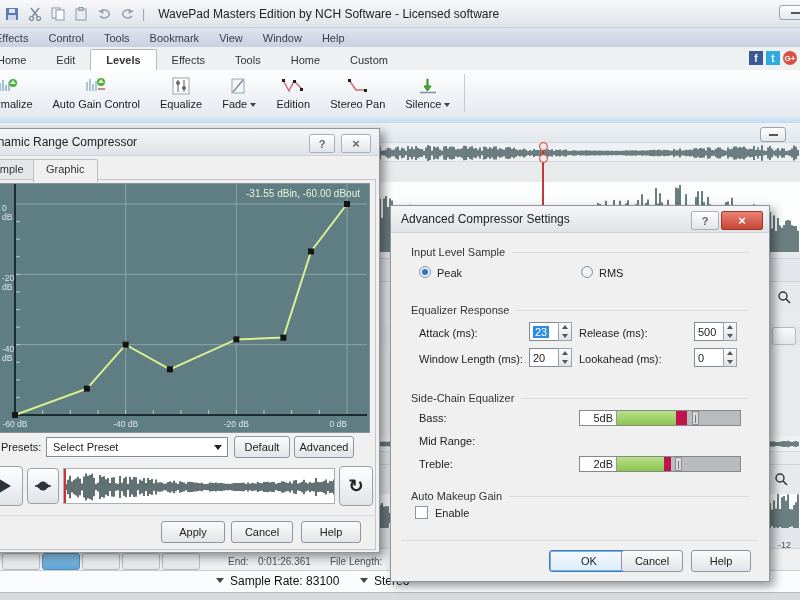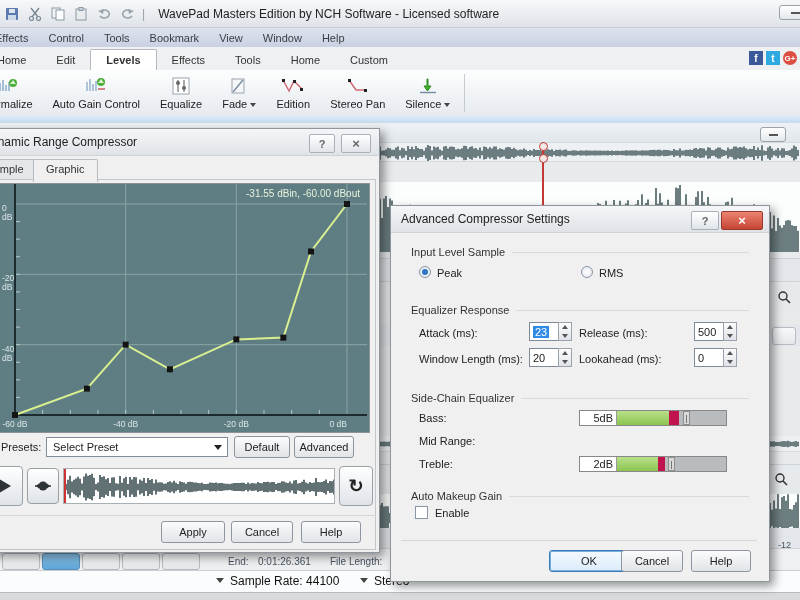--- a/index.html
+++ b/index.html
@@ -103,21 +103,21 @@
            align-items:center;justify-content:space-around}
   .up{width:0;height:0;border-left:3px solid transparent;border-right:3px solid transparent;
       border-bottom:4px solid #555}
   .dn{width:0;height:0;border-left:3px solid transparent;border-right:3px solid transparent;
       border-top:4px solid #555}
   .radio{position:absolute;width:12px;height:12px;border-radius:50%;border:1px solid #8a95a5;
          background:radial-gradient(#ffffff,#dfe4ea);box-sizing:border-box}
   .radio.checked::after{content:'';display:block;width:6px;height:6px;border-radius:50%;
          background:#2f73c4;margin:2px}
   .checkbox{position:absolute;width:13px;height:13px;background:#fff;border:1px solid #8a95a5;box-sizing:border-box}
-  .eq-slider{position:absolute;width:148px;height:16px;border:1px solid #888;background:#b9bcbe;
+  .eq-slider{position:absolute;width:162px;height:16px;border:1px solid #888;background:#b9bcbe;
              display:flex;box-sizing:border-box}
   .sl-val{width:37px;background:#fff;border-right:1px solid #999;display:flex;align-items:center;
           justify-content:flex-end;padding-right:3px;box-sizing:border-box;color:#222}
   .sl-track{position:relative;flex:1}
   .sl-green{position:absolute;left:0;top:0;height:100%;background:linear-gradient(#b8e08a,#8cc450)}
   .sl-red{position:absolute;top:0;height:100%;background:#c1134e}
   .sl-handle{position:absolute;top:0;width:7px;height:100%;background:#d9d9d9;border:1px solid #8e8e8e;
              box-sizing:border-box}
   .sl-handle::before{content:'';display:block;width:1px;height:8px;background:#777;margin:3px auto 0}
 </style>
@@ -171,21 +171,21 @@
   <div class="mini-btn" style="left:82px;top:431px"></div>
   <div class="mini-btn" style="left:122px;top:431px"></div>
   <div class="mini-btn" style="left:162px;top:431px"></div>
   <div class="statxt" style="left:228px;top:434px">End:</div>
   <div class="statxt" style="left:258px;top:434px">0:01:26.361</div>
   <div class="statxt" style="left:330px;top:434px">File Length:</div>
   <div class="statxt" style="left:396px;top:434px">0:01</div>
 
   <div class="panel" style="top:448px;height:22px;background:#fbfcfd;border-top:1px solid #c8cdd2"></div>
   <div class="sdd" style="left:216px;top:456px"></div>
-  <div class="statxt" style="left:230px;top:452px;font-size:12px;color:#111">Sample Rate: 44100</div>
+  <div class="statxt" style="left:230px;top:452px;font-size:12px;color:#111">Sample Rate: 83100</div>
   <div class="sdd" style="left:360px;top:456px"></div>
   <div class="statxt" style="left:374px;top:452px;font-size:12px;color:#111">Stereo</div>
   <div class="panel" style="top:470px;height:8px;background:#d9dadc;border-top:1px solid #bbb"></div>
 
   <div id="cursor-line" class="abs" style="top:20px"></div>
   <div class="cur-knob" style="left:539px;top:20px"></div>
   <div class="cur-knob" style="left:539px;top:32px"></div>
   <div id="wave-pill" class="abs" style="top:5px">
       <div class="dash"></div>
     </div>

